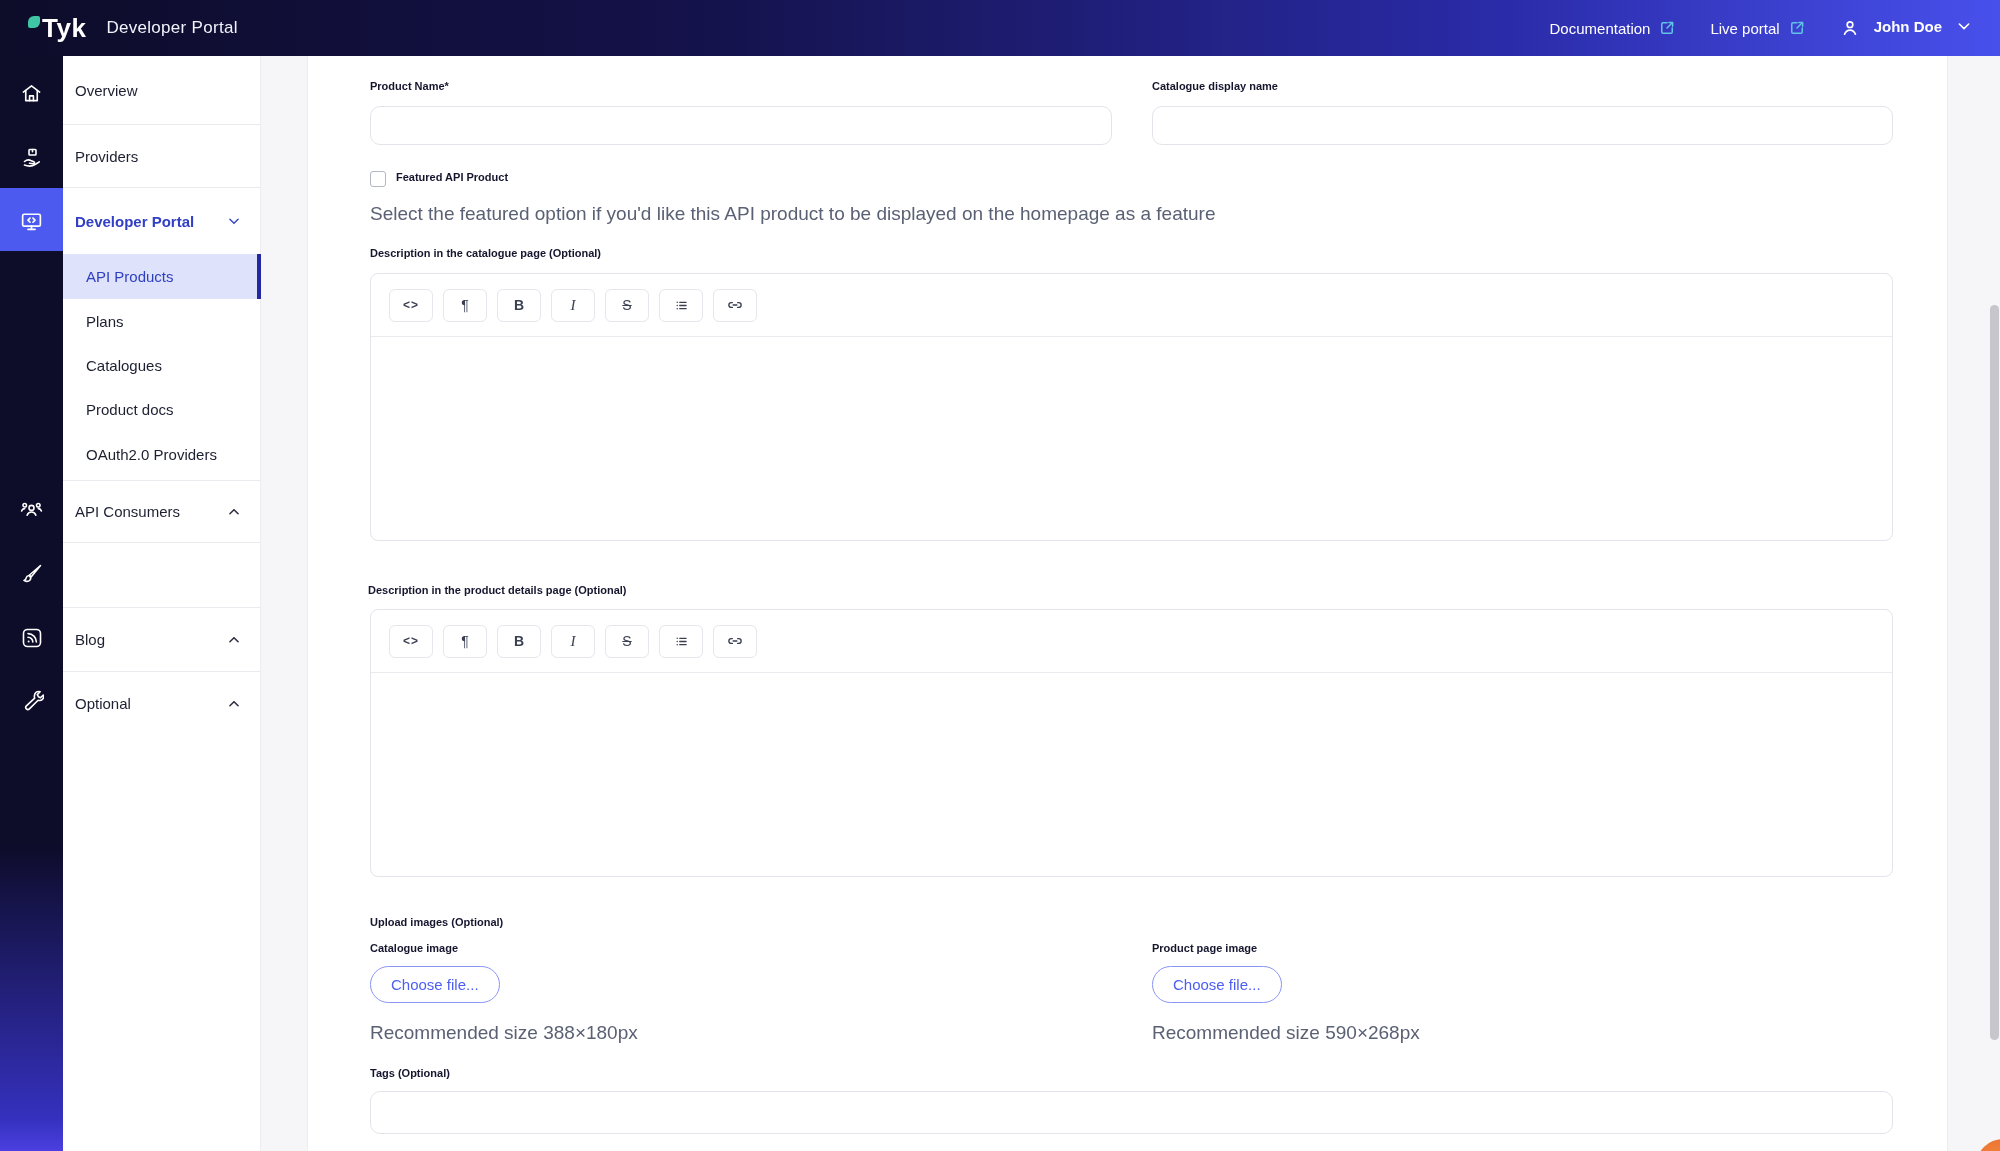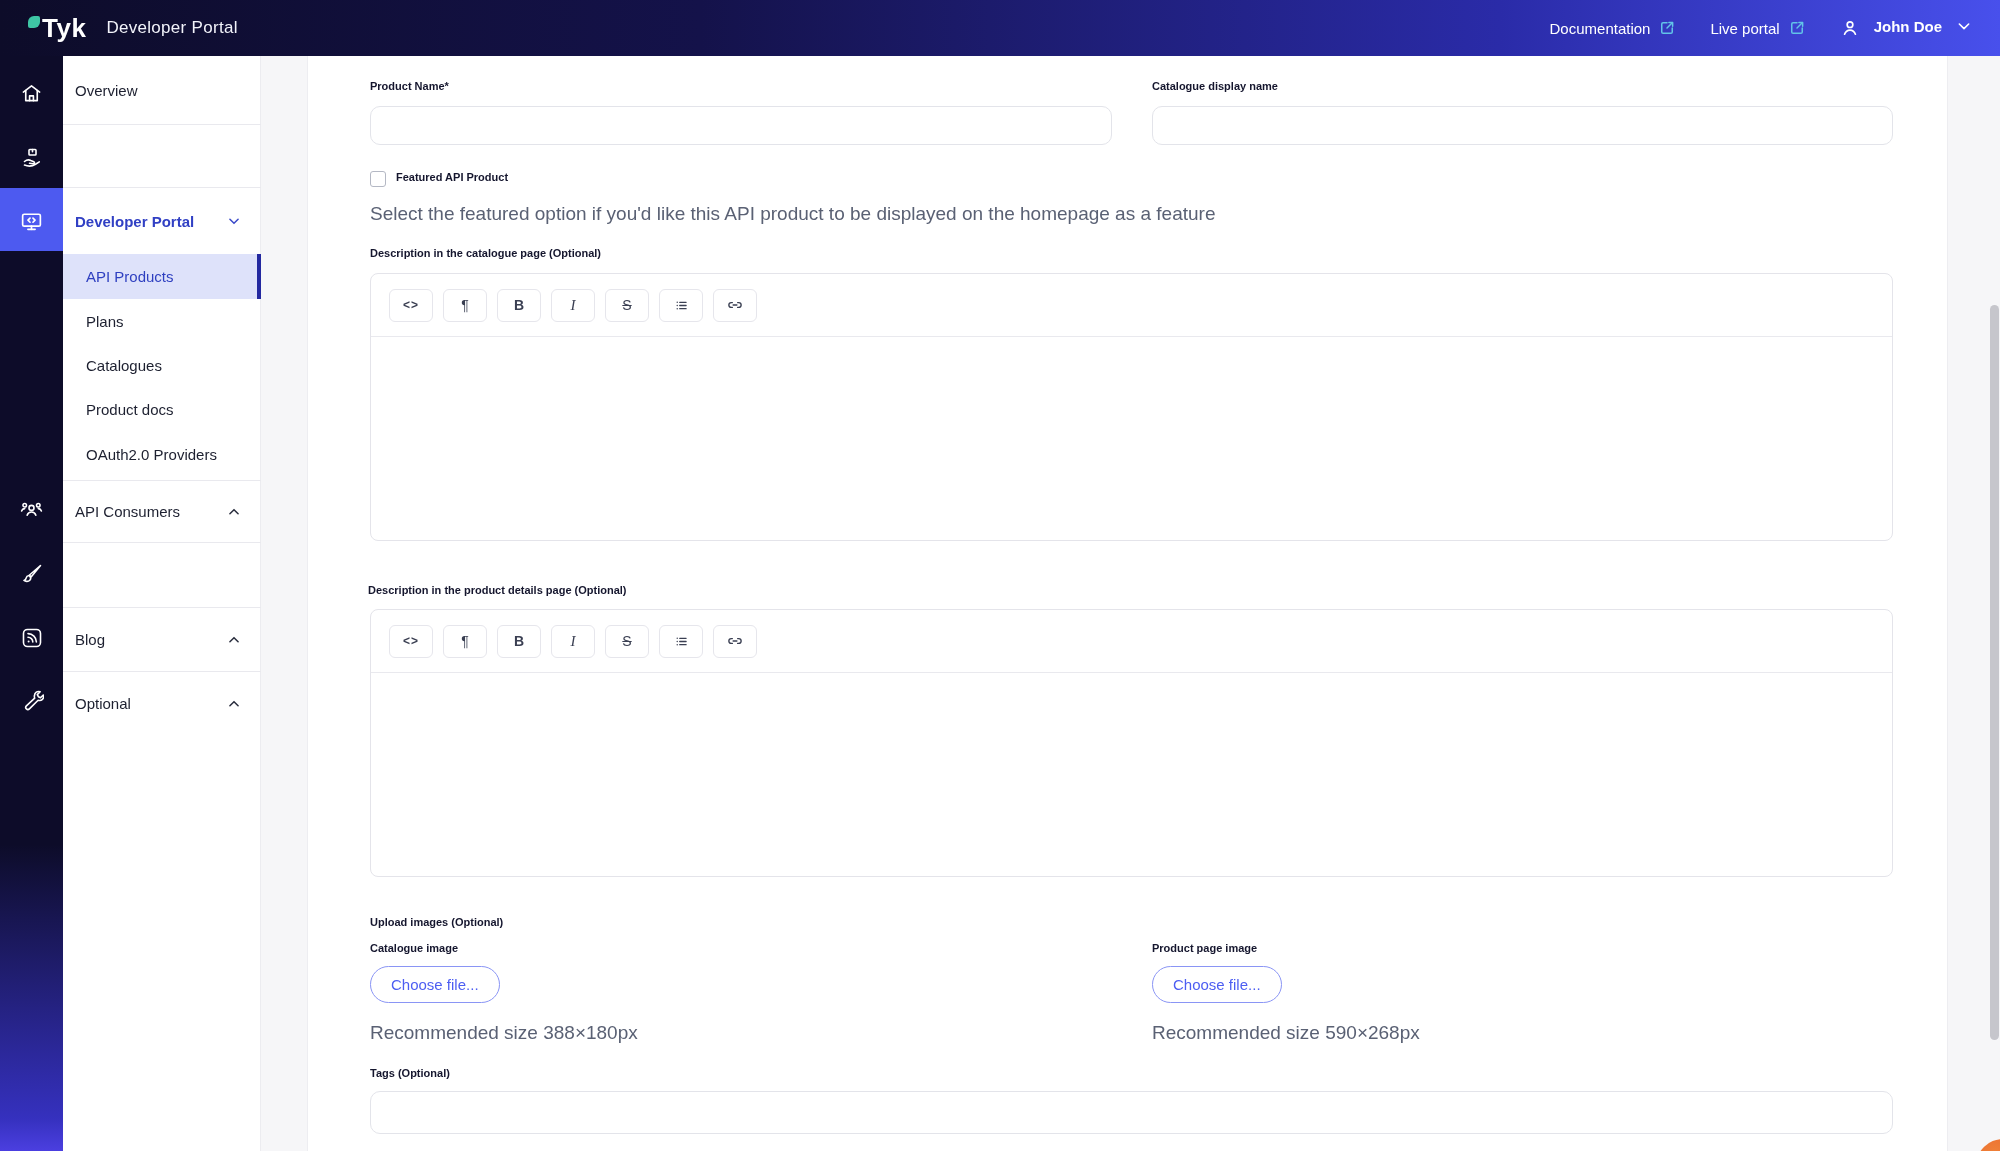--- a/index.html
+++ b/index.html
@@ -174,20 +174,23 @@
         </svg>
     </div>
   </div>
 
   <div class="menu">
     <div class="menu-item" style="top:0;height:68px">
       <span>Overview</span>
     </div>
     <div class="menu-divider" style="top:68px"></div>
 
+    <div class="menu-item" style="top:69px;height:62px">
+      <span>Providers</span>
+    </div>
     <div class="menu-divider" style="top:131px"></div>
 
     <div class="menu-item menu-bold-blue" style="top:132px;height:66px">
       <span>Developer Portal</span>
       <span class="menu-chevron">
         <svg width="14" height="14" viewBox="0 0 24 24" fill="none" stroke="#3b4ac9" stroke-width="2.6" stroke-linecap="round" stroke-linejoin="round">
             <polyline points="5,9 12,16 19,9"></polyline>
           </svg>
       </span>
     </div>

